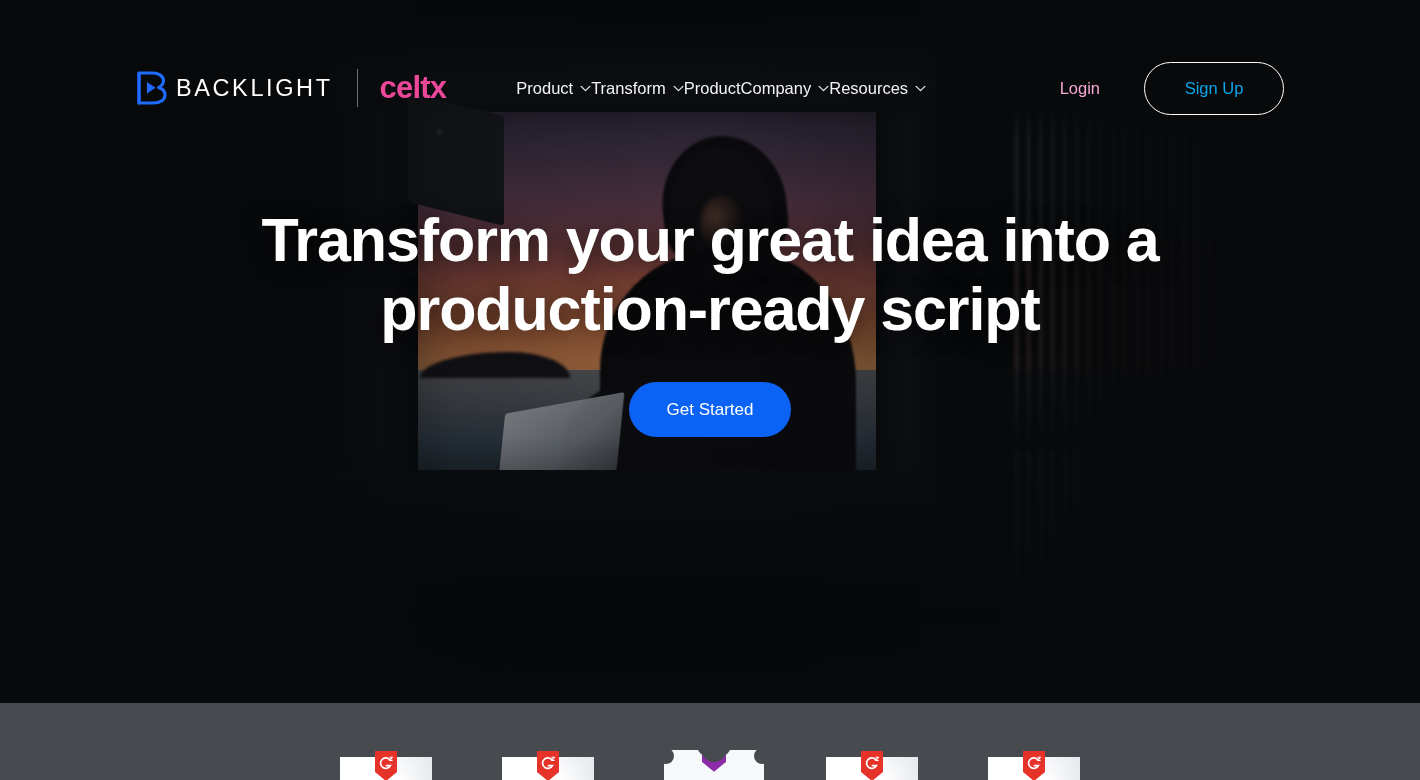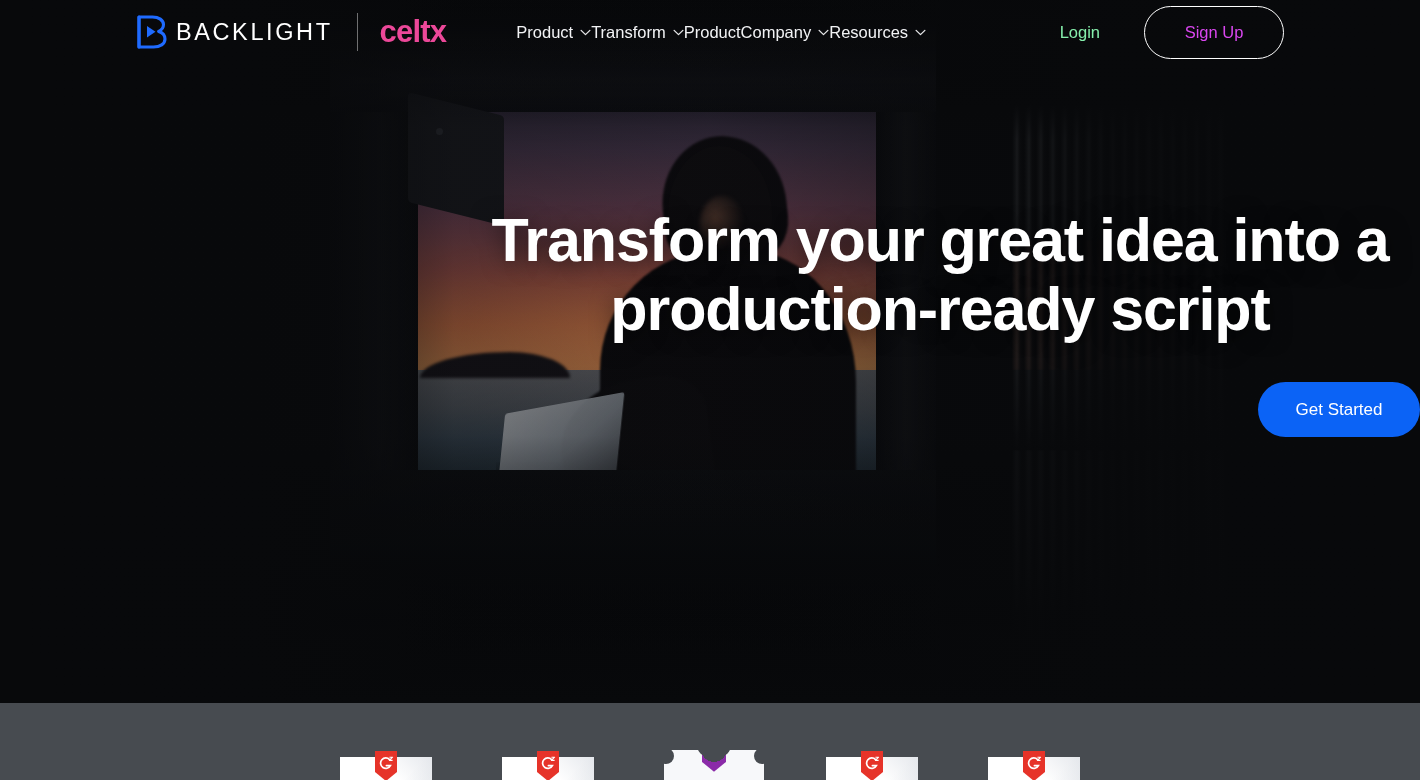--- a/index.html
+++ b/index.html
@@ -177,22 +177,22 @@
     background:
       linear-gradient(to right, #08090b 0%, rgba(8,9,11,0.96) 18%, rgba(8,9,11,0.30) 32%,
         rgba(8,9,11,0.18) 50%, rgba(8,9,11,0.40) 64%, rgba(8,9,11,0.94) 78%, #08090b 100%),
       linear-gradient(to bottom, rgba(6,7,9,0.85) 0%, rgba(6,7,9,0.25) 18%,
         rgba(6,7,9,0.25) 62%, rgba(6,7,9,0.92) 88%, #08090b 100%);
   }
 
   
   .navbar {
     position: absolute; left: 0; top: 0; width: 1420px; height: 128px;
-    display: flex; align-items: flex-start;
-    padding: 4px 136px;
+    display: flex; align-items: flex-end;
+    padding: 12px 136px;
     z-index: 40;
   }
   .nav-inner { display: flex; align-items: center; width: 100%; height: 56px; }
 
   .logo-group { display: flex; align-items: center; gap: 0; flex: none; }
   .logo-mark { width: 31px; height: 34px; display: block; flex: none; }
   .logo-word {
     color: #ffffff; font-size: 23.5px; letter-spacing: 2.6px;
     font-weight: 400; margin-left: 9px; white-space: nowrap;
   }
@@ -206,34 +206,34 @@
   }
 
   .nav-links { display: flex; align-items: center; margin-left: 70px; }
   .nav-link {
     display: flex; align-items: center; gap: 7px;
     color: #f2f3f5; font-size: 16.5px; white-space: nowrap; cursor: pointer;
   }
   .chev { width: 11px; height: 7px; display: block; flex: none; opacity: .95; }
 
   .nav-right { margin-left: auto; display: flex; align-items: center; gap: 44px; }
-  .login-link { color: #86efac; font-size: 16.5px; cursor: pointer; white-space: nowrap; }
+  .login-link { color: #f9a8d4; font-size: 16.5px; cursor: pointer; white-space: nowrap; }
   .signup-btn {
     display: flex; align-items: center; justify-content: center;
     width: 140px; height: 53px;
     border: 1.6px solid #ffffff; border-radius: 999px;
-    color: #d946ef; font-size: 16.5px; background: transparent; cursor: pointer;
+    color: #0ea5e9; font-size: 16.5px; background: transparent; cursor: pointer;
     white-space: nowrap;
     font-family: "Liberation Sans", sans-serif;
   }
 
   
   .hero-content {
     position: absolute; left: 0; top: 0; width: 1420px; height: 703px;
-    display: flex; flex-direction: column; align-items: flex-end;
+    display: flex; flex-direction: column; align-items: center;
     z-index: 30; pointer-events: none;
   }
   .hero-title {
     margin-top: 206px;
     width: 960px; text-align: center;
     color: #ffffff; font-size: 61px; line-height: 69px;
     font-weight: 700; letter-spacing: -1.1px;
     text-shadow: 0 2px 22px rgba(0,0,0,.55);
   }
   .hero-sub {

